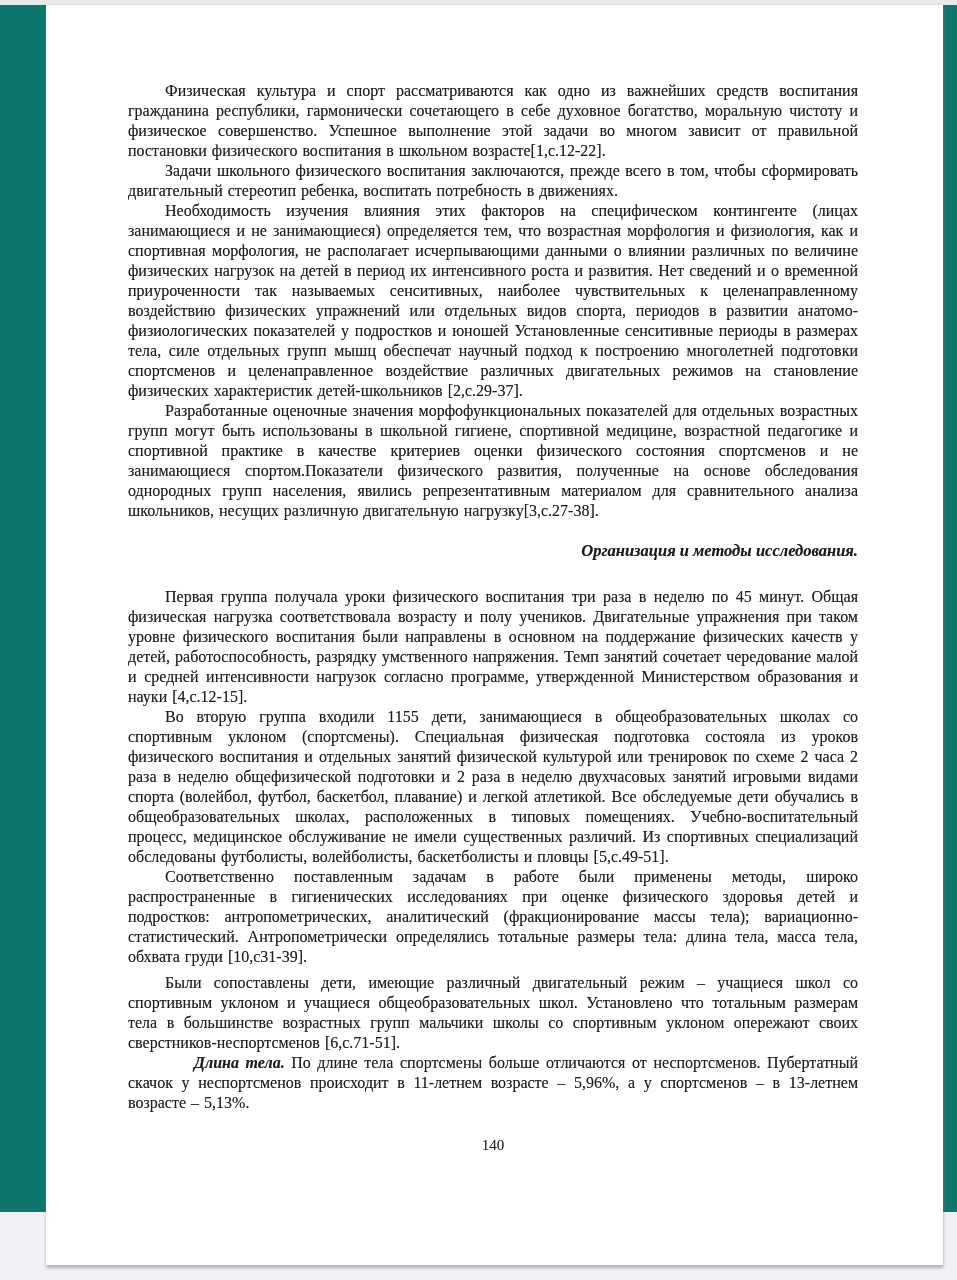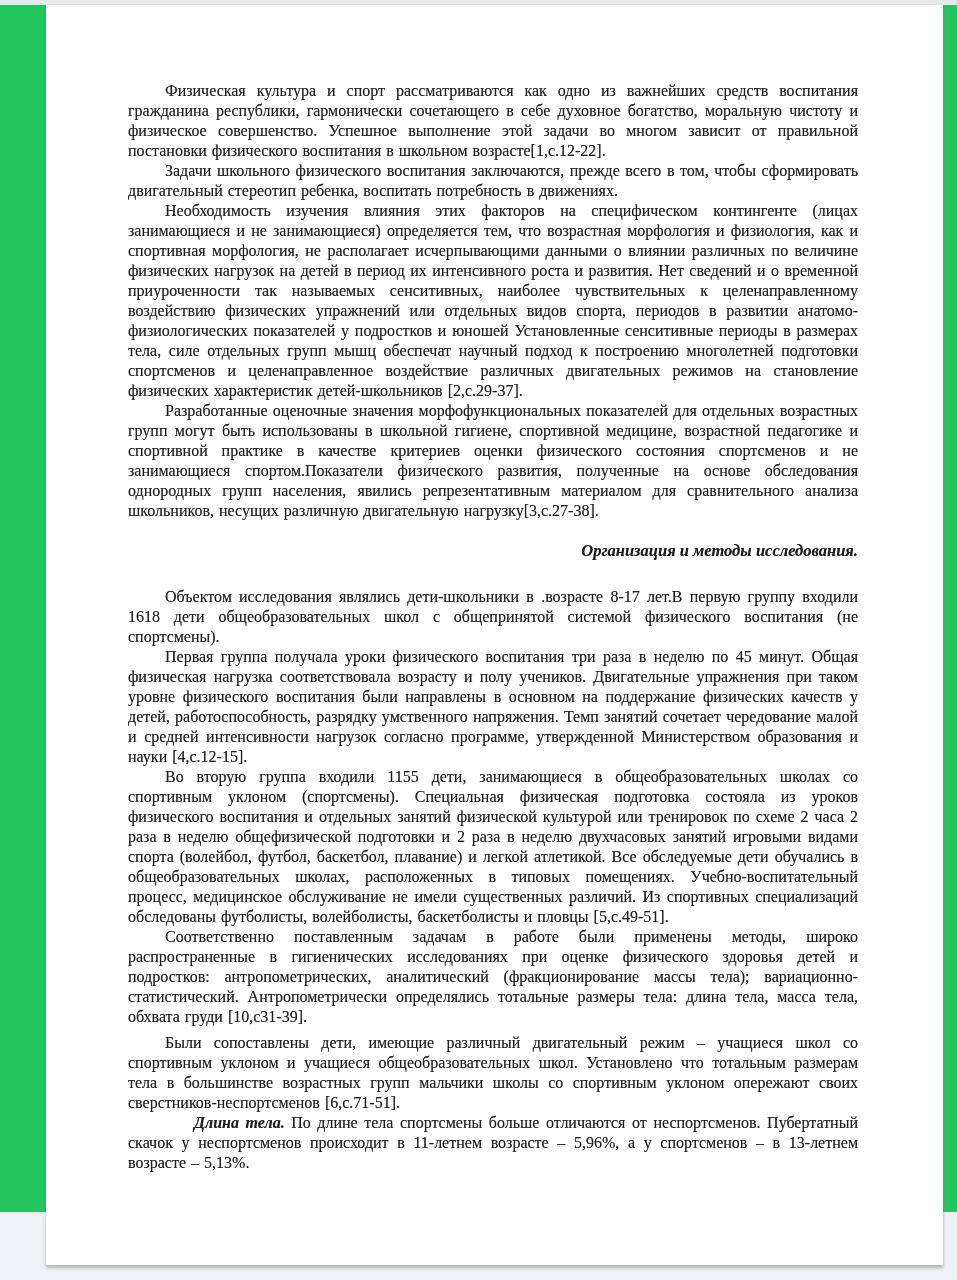--- a/index.html
+++ b/index.html
@@ -8,21 +8,21 @@
     width: 957px;
     height: 1280px;
     background: #eff1f4;
     overflow: hidden;
     font-family: "Liberation Serif", serif;
   }
   .viewer {
     position: relative;
     width: 957px;
     height: 1212px;
-    background: #22c55e;
+    background: #0f766e;
   }
   .viewer::before {  
     content: "";
     position: absolute;
     left: 0; top: 0;
     width: 100%; height: 5px;
     background: #e7e9ec;
   }
   .sheet {
     position: absolute;
@@ -81,26 +81,26 @@
     <div class="content">
 
       <p>Физическая культура и спорт рассматриваются как одно из важнейших средств воспитания гражданина республики, гармонически сочетающего в себе духовное богатство, моральную чистоту и физическое совершенство. Успешное выполнение этой задачи во многом зависит от правильной постановки физического воспитания в школьном возрасте[1,с.12-22].</p>
       <p>Задачи школьного физического воспитания заключаются, прежде всего в том, чтобы сформировать двигательный стереотип ребенка, воспитать потребность в движениях.</p>
       <p>Необходимость изучения влияния этих факторов на специфическом контингенте (лицах занимающиеся и не занимающиеся) определяется тем, что возрастная морфология и физиология, как и спортивная морфология, не располагает исчерпывающими данными о влиянии различных по величине физических нагрузок на детей в период их интенсивного роста и развития. Нет сведений и о временной приуроченности так называемых сенситивных, наиболее чувствительных к целенаправленному воздействию физических упражнений или отдельных видов спорта, периодов в развитии анатомо-физиологических показателей у подростков и юношей Установленные сенситивные периоды в размерах тела, силе отдельных групп мышц обеспечат научный подход к построению многолетней подготовки спортсменов и целенаправленное воздействие различных двигательных режимов на становление физических характеристик детей-школьников [2,с.29-37].</p>
       <p>Разработанные оценочные значения морфофункциональных показателей для отдельных возрастных групп могут быть использованы в школьной гигиене, спортивной медицине, возрастной педагогике и спортивной практике в качестве критериев оценки физического состояния спортсменов и не занимающиеся спортом.Показатели физического развития, полученные на основе обследования однородных групп населения, явились репрезентативным материалом для сравнительного анализа школьников, несущих различную двигательную нагрузку[3,с.27-38].</p>
 
       <div class="section-heading">Организация и методы исследования.</div>
       <div class="spacer-after-heading"></div>
 
-      <p>Объектом исследования являлись дети-школьники в .возрасте 8-17 лет.В первую группу входили 1618 дети общеобразовательных школ с общепринятой системой физического воспитания (не спортсмены).</p>
       <p>Первая группа получала уроки физического воспитания три раза в неделю по 45 минут. Общая физическая нагрузка соответствовала возрасту и полу учеников. Двигательные упражнения при таком уровне физического воспитания были направлены в основном на поддержание физических качеств у детей, работоспособность, разрядку умственного напряжения. Темп занятий сочетает чередование малой и средней интенсивности нагрузок согласно программе, утвержденной Министерством образования и науки [4,с.12-15].</p>
       <p>Во вторую группа входили 1155 дети, занимающиеся в общеобразовательных школах со спортивным уклоном (спортсмены). Специальная физическая подготовка состояла из уроков физического воспитания и отдельных занятий физической культурой или тренировок по схеме 2 часа 2 раза в неделю общефизической подготовки и 2 раза в неделю двухчасовых занятий игровыми видами спорта (волейбол, футбол, баскетбол, плавание) и легкой атлетикой. Все обследуемые дети обучались в общеобразовательных школах, расположенных в типовых помещениях. Учебно-воспитательный процесс, медицинское обслуживание не имели существенных различий. Из спортивных специализаций обследованы футболисты, волейболисты, баскетболисты и пловцы [5,с.49-51].</p>
       <p>Соответственно поставленным задачам в работе были применены методы, широко распространенные в гигиенических исследованиях при оценке физического здоровья детей и подростков: антропометрических, аналитический (фракционирование массы тела); вариационно-статистический. Антропометрически определялись тотальные размеры тела: длина тела, масса тела, обхвата груди [10,с31-39].</p>
 
       <div class="spacer-after-heading"></div>
 
       <p>Были сопоставлены дети, имеющие различный двигательный режим – учащиеся школ со спортивным уклоном и учащиеся общеобразовательных школ. Установлено что тотальным размерам тела в большинстве возрастных групп мальчики школы со спортивным уклоном опережают своих сверстников-неспортсменов [6,с.71-51].</p>
       <p><span class="runin-label">Длина тела.</span> <span>По длине тела спортсмены больше отличаются от неспортсменов. Пубертатный скачок у неспортсменов происходит в 11-летнем возрасте – 5,96%, а у спортсменов – в 13-летнем возрасте – 5,13%.</span></p>
 
+      <div class="page-number">140</div>
 
     </div>
   </div>
 </div>
 
 </body></html>

